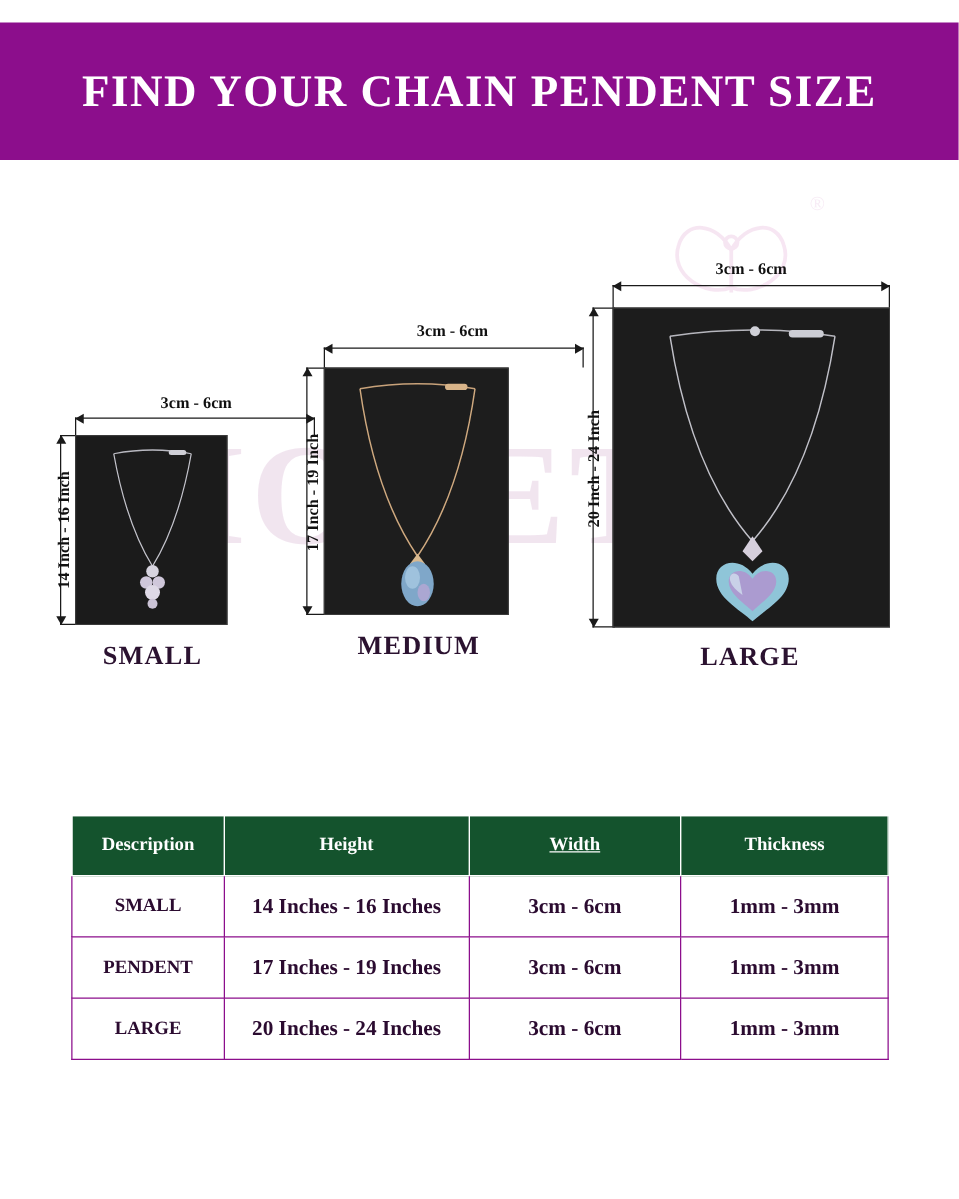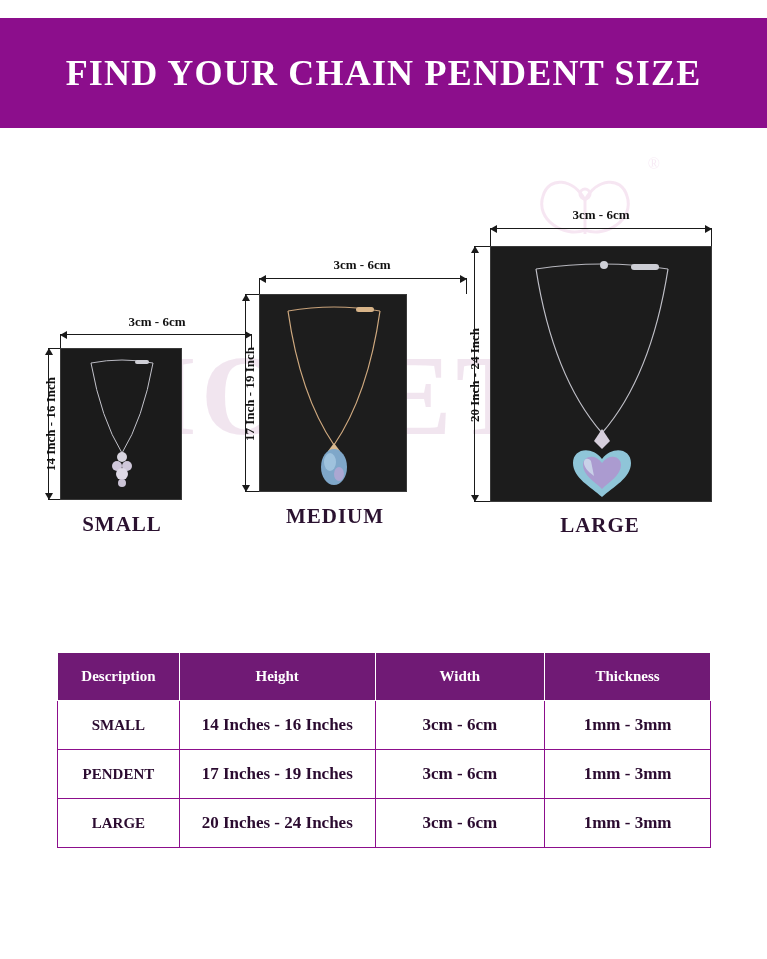--- a/index.html
+++ b/index.html
@@ -169,21 +169,21 @@
     position: absolute;
     left: 57px; top: 652px;
     width: 654px;
   }
   table.size-table {
     border-collapse: collapse;
     width: 654px;
     font-family: "Liberation Serif", serif;
   }
   table.size-table th {
-    background: #701a75;
+    background: #14532d;
     color: #ffffff;
     font-weight: bold;
     font-size: 15px;
     padding: 15px 4px;
     text-align: center;
     border: 1px solid #ffffff;
   }
   table.size-table td {
     color: #2b0b30;
     font-weight: bold;
@@ -305,21 +305,21 @@
     </div>
 
   </div>
 
   <div class="table-wrap">
     <table class="size-table">
       <thead>
         <tr>
           <th style="width:122px;">Description</th>
           <th style="width:196px;font-family:Liberation Serif, serif;">Height</th>
-          <th style="width:170px;">Width</th>
+          <th style="width:170px;text-decoration:underline;">Width</th>
           <th style="width:166px;">Thickness</th>
         </tr>
       </thead>
       <tbody>
         <tr>
           <td class="first-col">SMALL</td>
           <td>14 Inches - 16 Inches</td>
           <td>3cm - 6cm</td>
           <td>1mm - 3mm</td>
         </tr>

